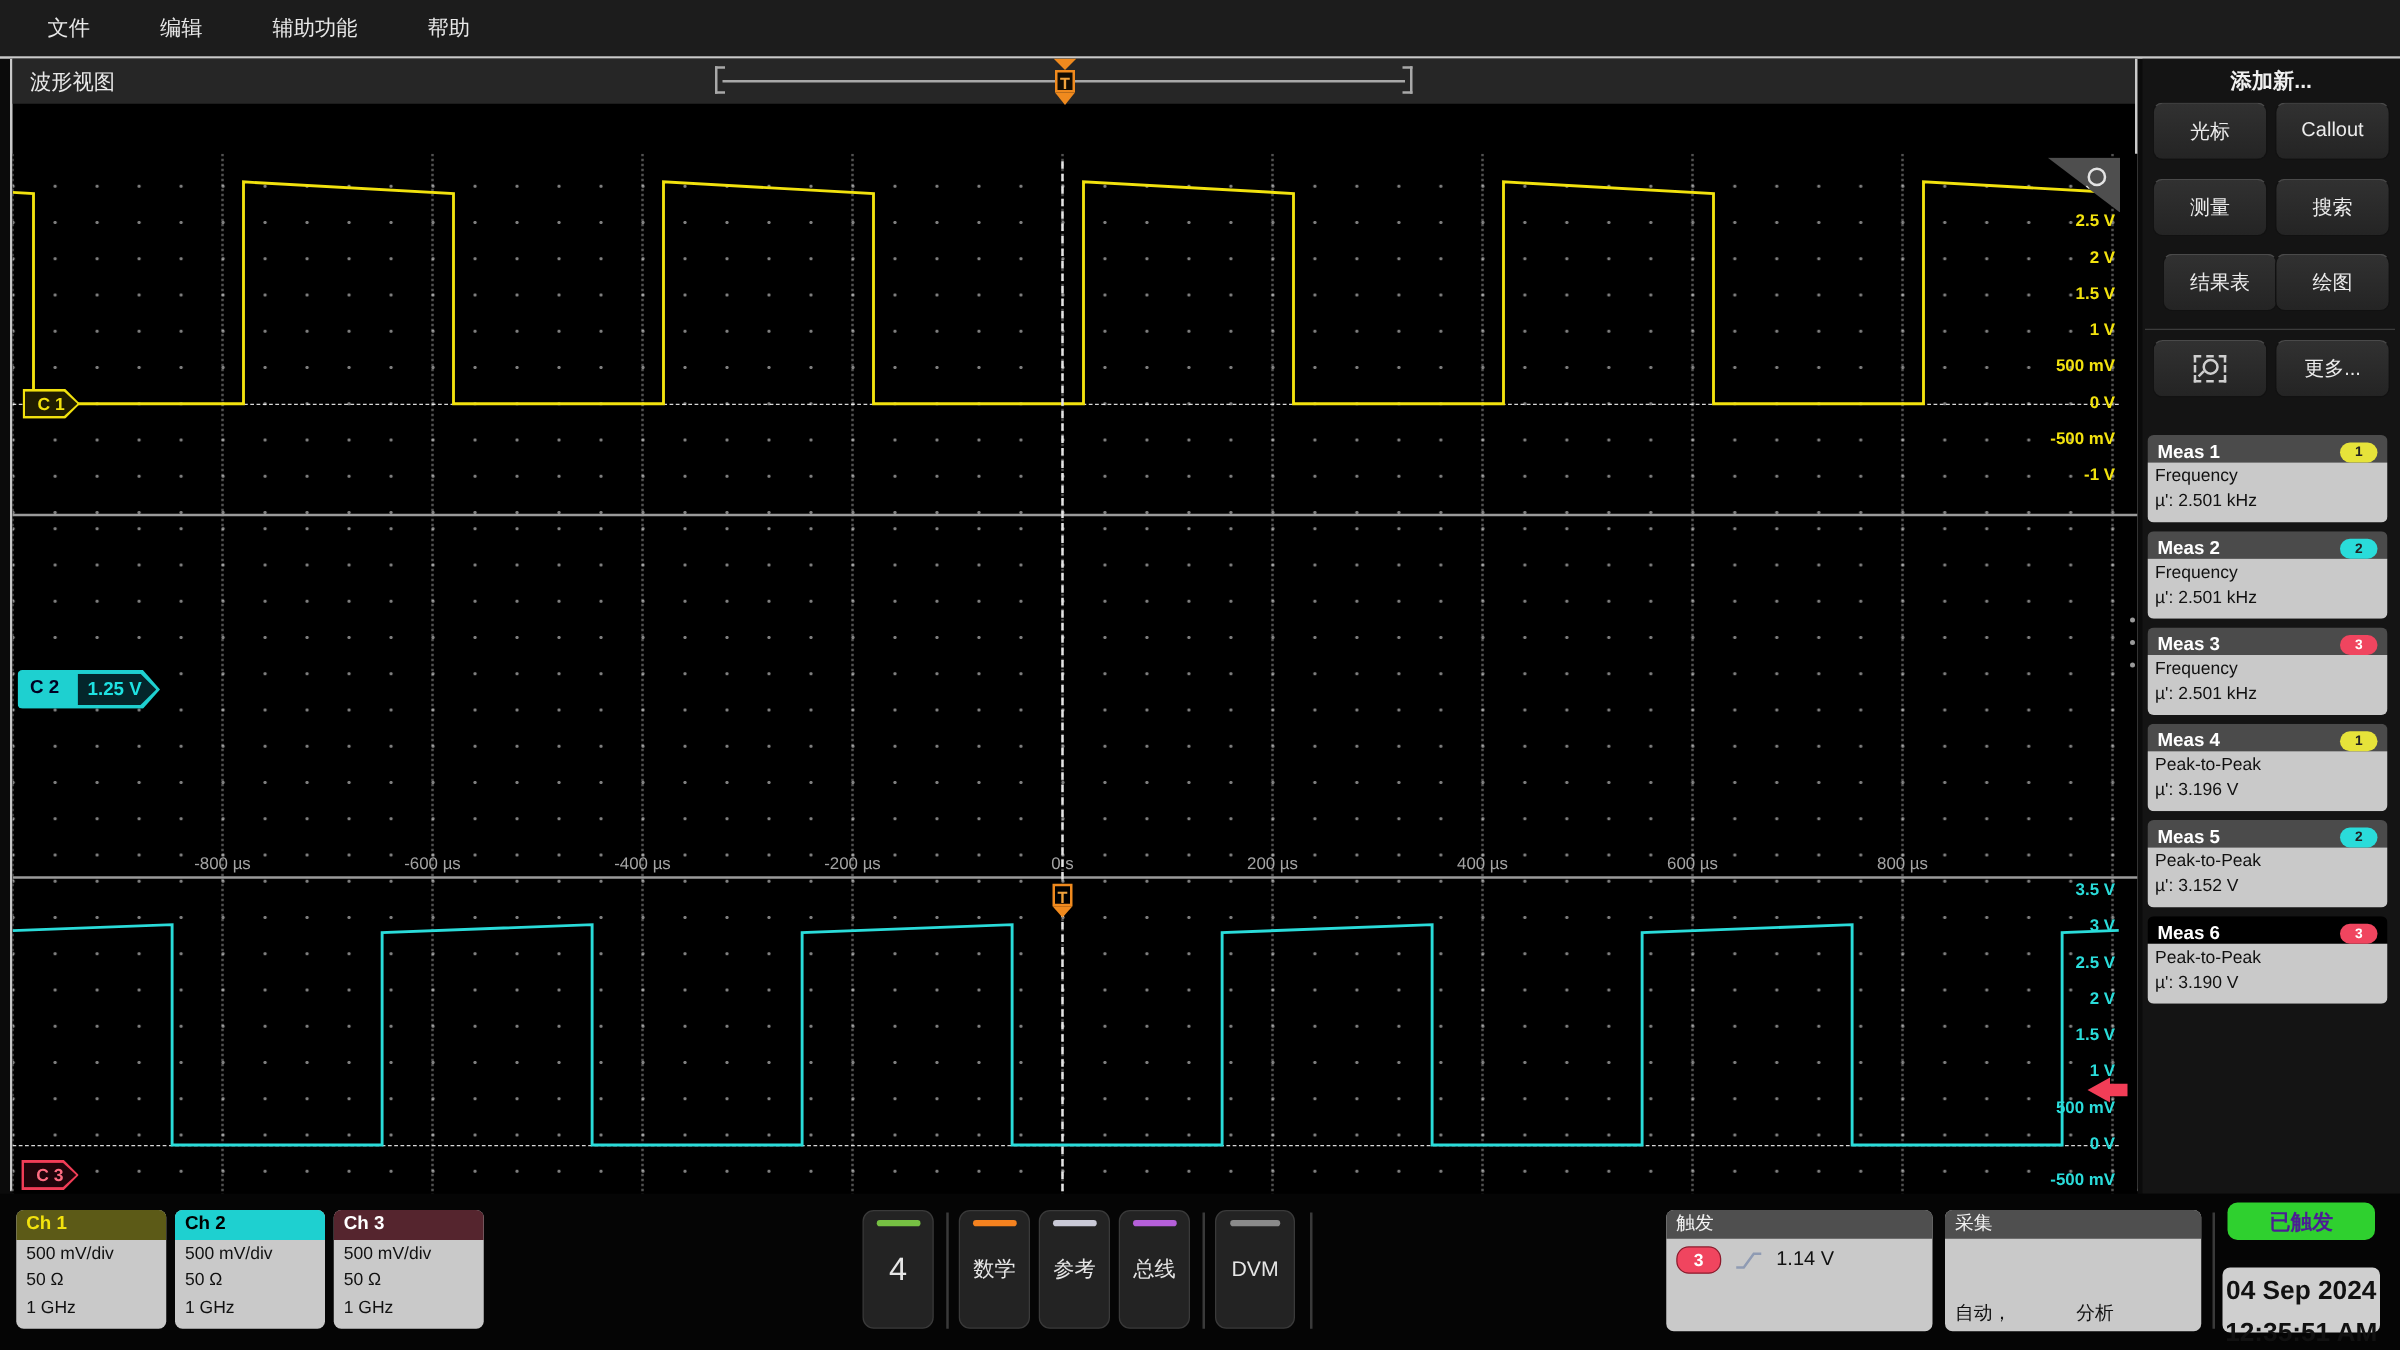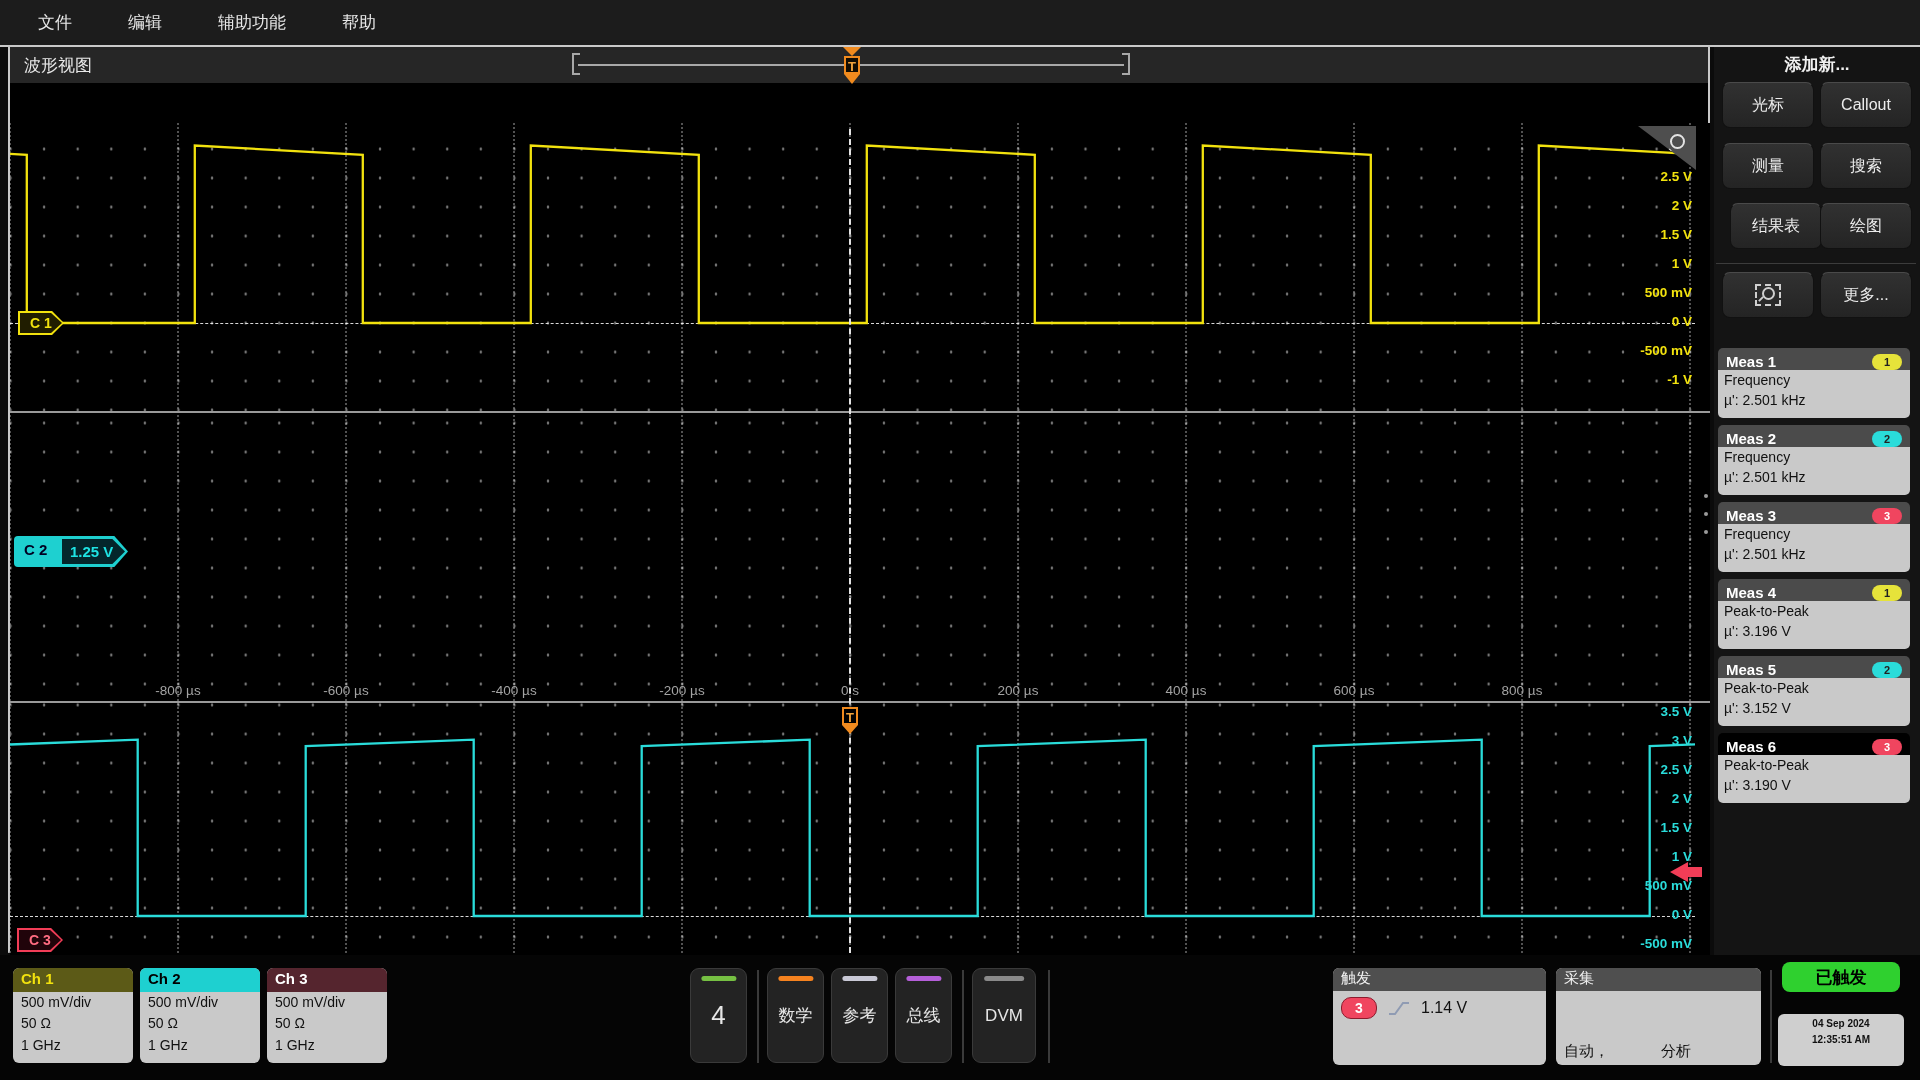--- a/index.html
+++ b/index.html
@@ -105,23 +105,23 @@
   .info-body{padding:1px 8px;font-size:15px;color:#111;}
   #horiz-grid{display:grid;grid-template-columns:150px auto;line-height:1.55;}
   .t-mini{display:inline-flex;width:14px;height:15px;border:2px solid #f08a1e;background:#1a1102;color:#fff;
     font-size:10px;font-weight:bold;align-items:center;justify-content:center;box-sizing:border-box;
     vertical-align:-2px;margin-right:4px;}
   #trigbody{display:flex;align-items:center;gap:10px;padding-top:5px;}
   .trig-pill{min-width:34px;height:20px;border-radius:10px;background:#f0455f;border:1px solid #8c1b2d;
     color:#fff;font-size:14px;font-weight:bold;display:flex;align-items:center;justify-content:center;}
   #acq-row1{display:flex;gap:52px;}
   #triggered-btn{position:absolute;left:1782px;top:7px;width:118px;height:30px;background:#2fd02f;
-    border-radius:8px;color:#000000;font-size:17px;font-weight:bold;display:flex;align-items:center;justify-content:center;cursor:pointer;}
+    border-radius:8px;color:#4c1d95;font-size:17px;font-weight:bold;display:flex;align-items:center;justify-content:center;cursor:pointer;}
   #datetime{position:absolute;left:1778px;top:59px;width:126px;height:52px;background:#cfcfcf;border-radius:6px;
-    color:#111;font-size:10px;font-weight:bold;text-align:center;line-height:1.6;padding-top:2px;box-sizing:border-box;}
+    color:#111;font-size:21px;font-weight:bold;text-align:center;line-height:1.6;padding-top:2px;box-sizing:border-box;}
 </style>
 </head>
 <body>
 
 <div id="app">
 
   <div id="menubar">
       <div class="menu-item">文件</div>
       <div class="menu-item">编辑</div>
       <div class="menu-item">辅助功能</div>

